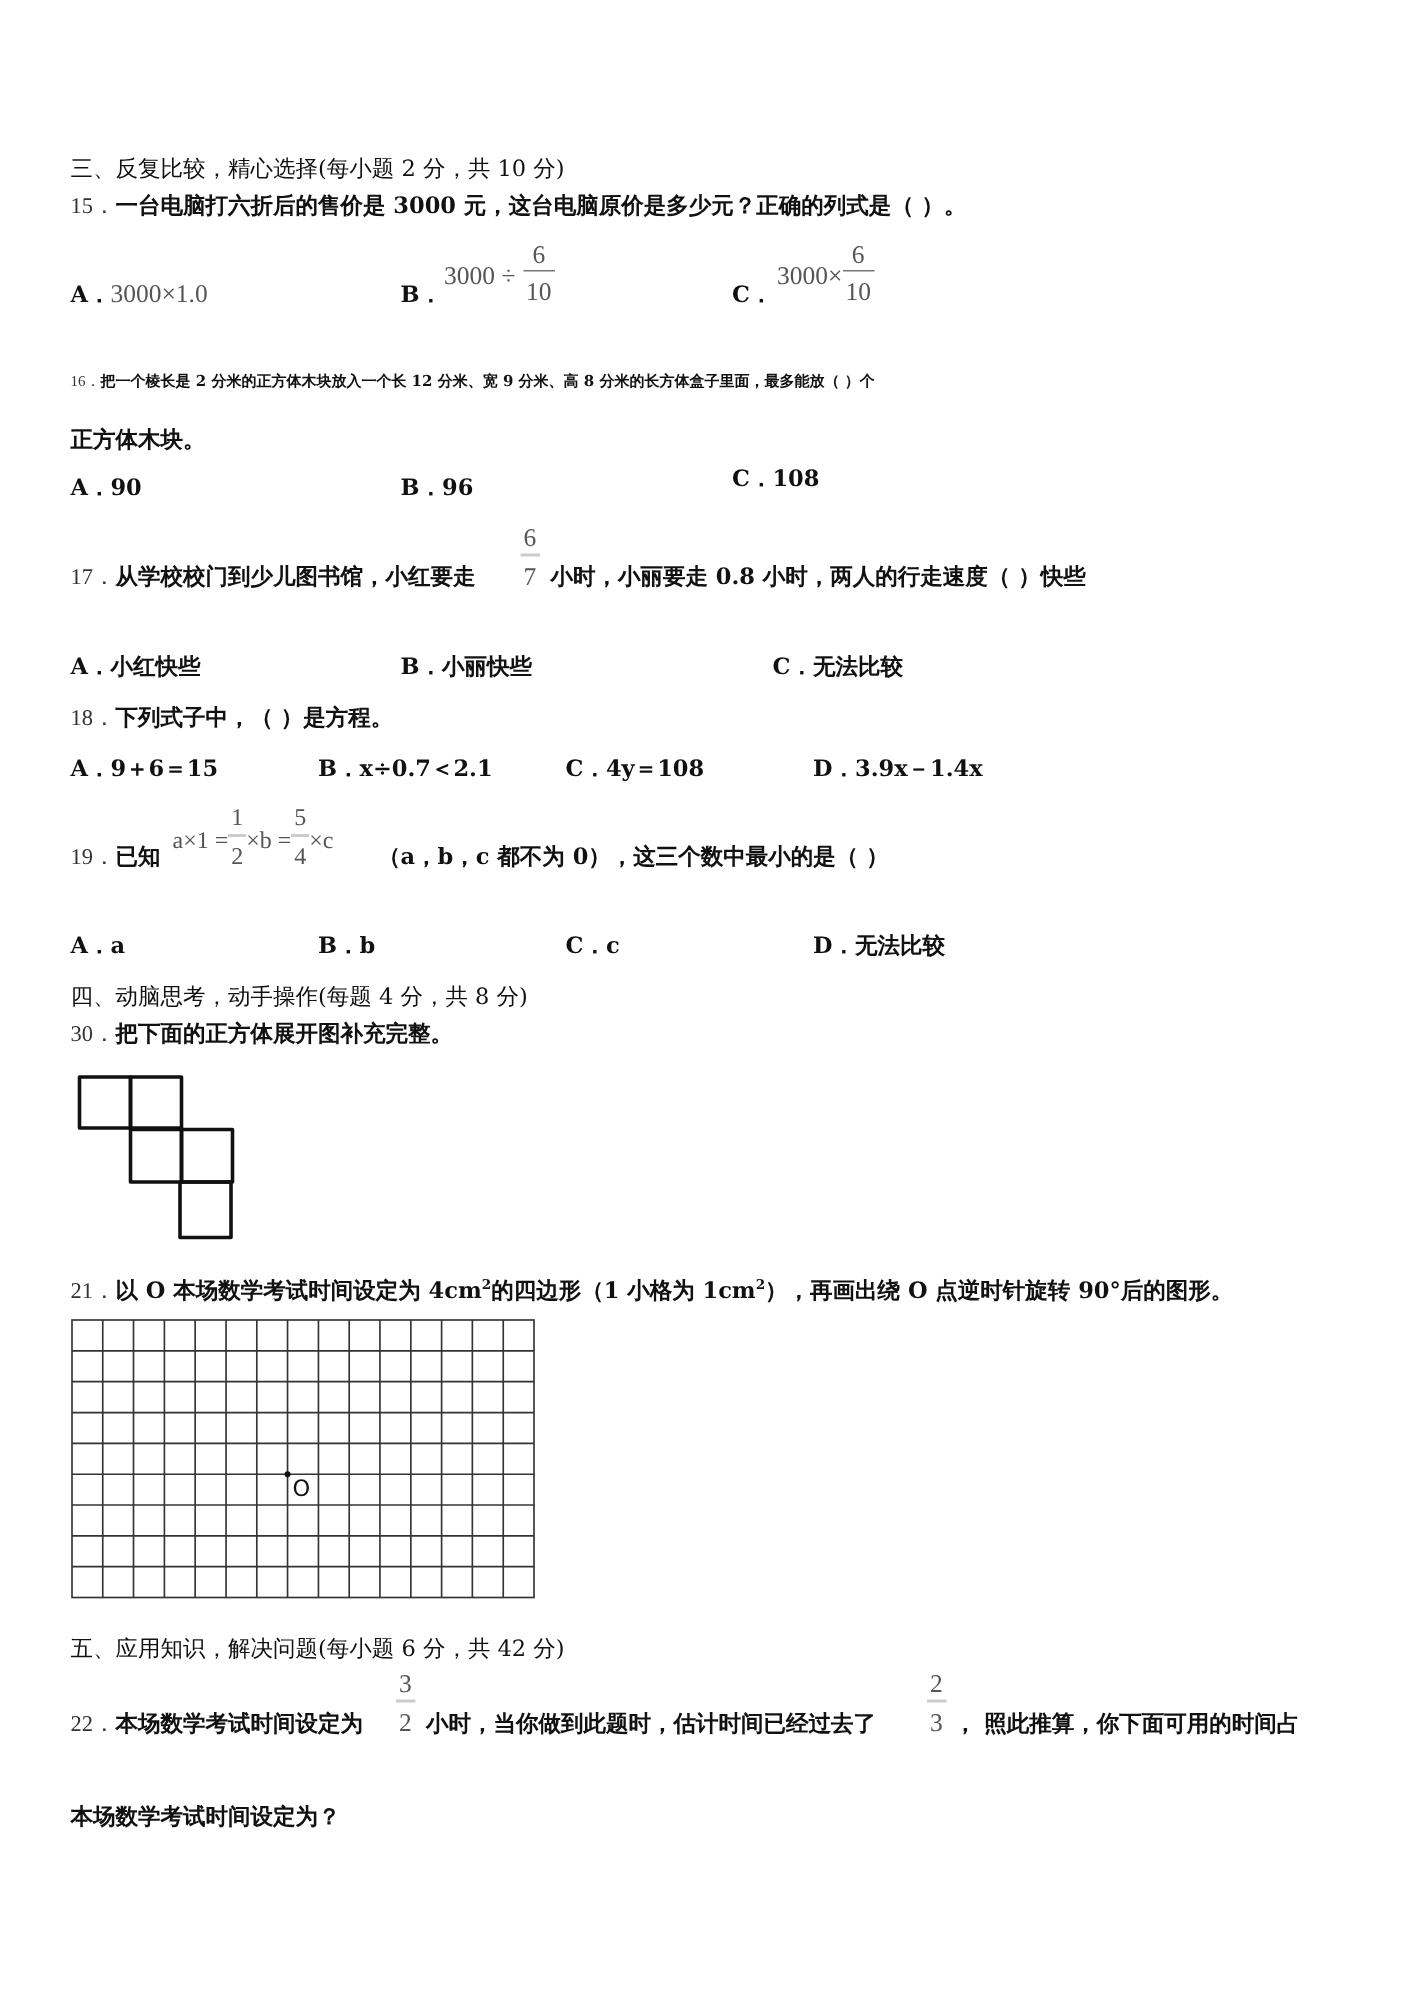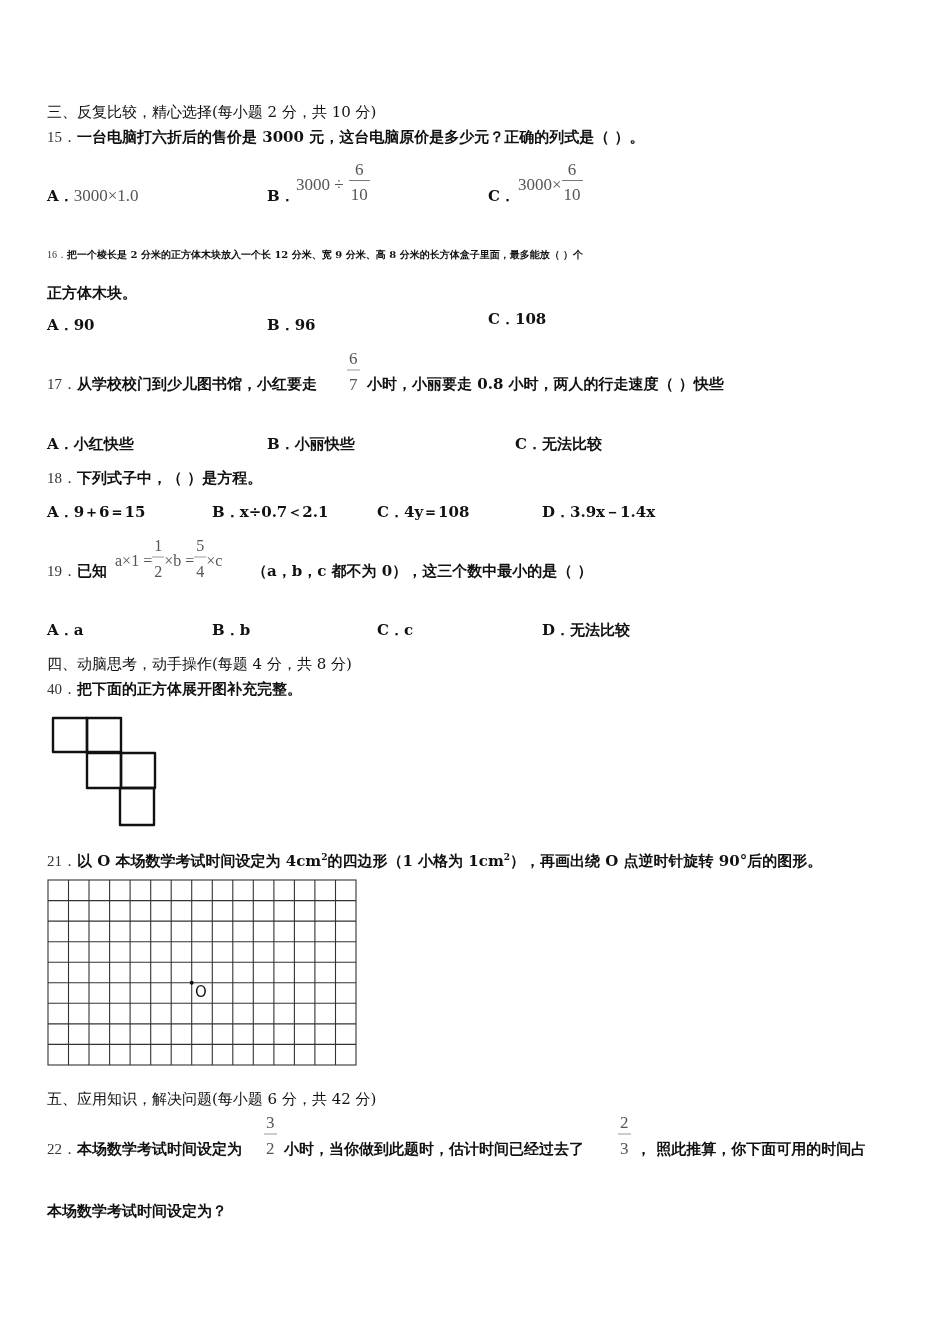--- a/index.html
+++ b/index.html
@@ -74,21 +74,21 @@
 </div>
 <div class="abs line" style="left:252px; top:561px;">（a，b，c 都不为 0），这三个数中最小的是（      ）</div>
 <div class="abs opt" style="left:47px; top:620px;"><span>A．</span><span>a</span></div>
 <div class="abs opt" style="left:212px; top:620px;"><span>B．</span><span>b</span></div>
 <div class="abs opt" style="left:377px; top:620px;"><span>C．</span><span>c</span></div>
 <div class="abs opt" style="left:542px; top:620px;"><span>D．</span><span>无法比较</span></div>
 
 <div class="abs line" style="left:47px; top:654px; font-weight:normal;">四、动脑思考，动手操作(每题 4 分，共 8 分)</div>
 
 <div class="abs line" style="left:47px; top:679px;">
-  <span class="qnum">40．</span><span>把下面的正方体展开图补充完整。</span>
+  <span class="qnum">30．</span><span>把下面的正方体展开图补充完整。</span>
 </div>
 <svg style="left:50px; top:715px;" width="110" height="115" viewBox="0 0 110 115">
   <g fill="none" stroke="#111" stroke-width="2.4" stroke-linejoin="round">
     <rect x="3" y="3" width="34" height="34"></rect>
     <rect x="37" y="3" width="34" height="35"></rect>
     <rect x="37" y="37" width="34" height="36"></rect>
     <rect x="71" y="38" width="34" height="35"></rect>
     <rect x="70" y="73" width="34" height="37"></rect>
   </g>
 </svg>

